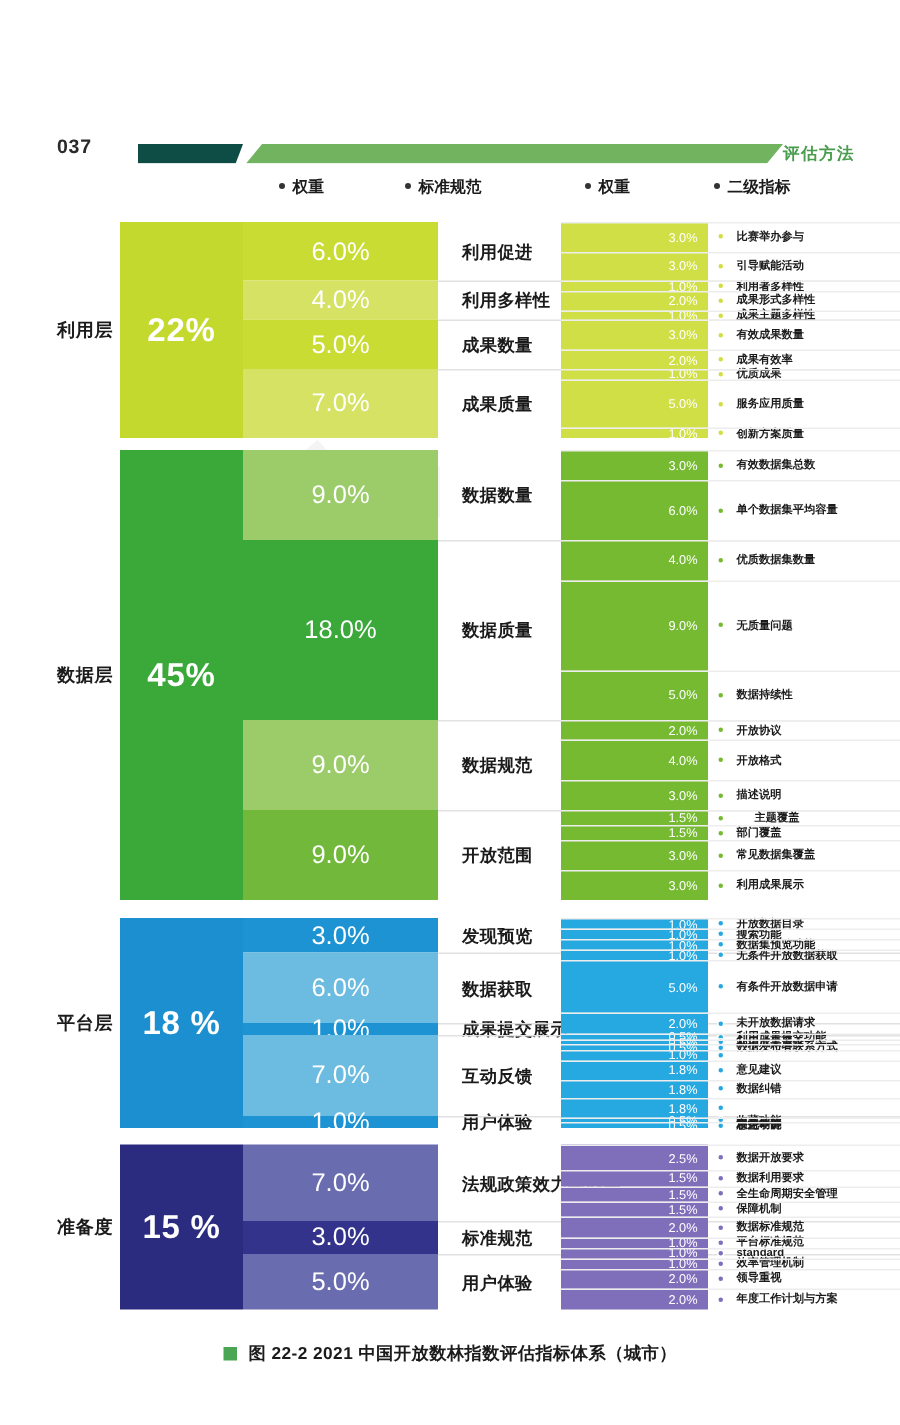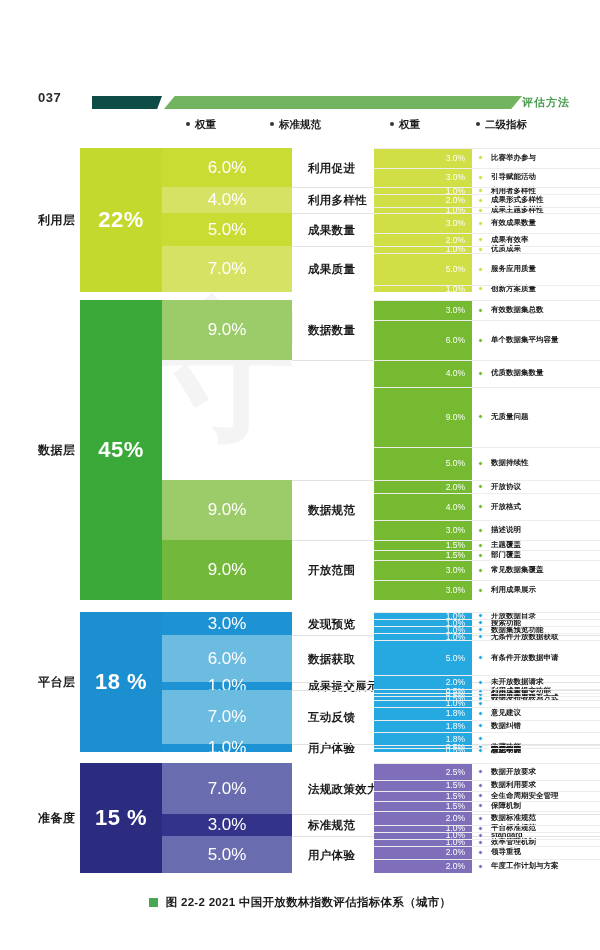--- a/index.html
+++ b/index.html
@@ -243,20 +243,25 @@
       </div>
       <div class="section" style="top: 152px; height: 300px;">
         <div class="layer-label" style="top: 142px;">数据层</div>
         <div class="layer-block" style="background: rgb(58, 169, 58);">45%</div>
         <div class="prim-col">
           <div class="prim-row" style="top: 0px; height: 60px;">
             <div class="prim-cell" style="background: rgb(156, 203, 106);">9.0%</div>
             <div class="prim-bullet" style="top: 27px;"></div>
             <div class="prim-name" style="top: 23px;">数据数量</div>
           </div>
+          <div class="prim-row" style="top: 60px; height: 120px;">
+            <div class="prim-cell" style="background: rgb(58, 169, 58);">18.0%</div>
+            <div class="prim-bullet" style="top: 57px;"></div>
+            <div class="prim-name" style="top: 53px;">数据质量</div>
+          </div>
           <div class="prim-row-line" style="top: 60px;"></div>
           <div class="prim-row" style="top: 180px; height: 60px;">
             <div class="prim-cell" style="background: rgb(156, 203, 106);">9.0%</div>
             <div class="prim-bullet" style="top: 27px;"></div>
             <div class="prim-name" style="top: 23px;">数据规范</div>
           </div>
           <div class="prim-row-line" style="top: 180px;"></div>
           <div class="prim-row" style="top: 240px; height: 60px;">
             <div class="prim-cell" style="background: rgb(114, 184, 58);">9.0%</div>
             <div class="prim-bullet" style="top: 27px;"></div>
@@ -309,21 +314,21 @@
           <div class="sec-line" style="top: 193.333px;"></div>
           <div class="sec-row" style="top: 220px; height: 20px;">
             <div class="sec-cell" style="background: rgb(118, 186, 50);">3.0%</div>
             <div class="sec-bullet" style="top: 7.5px; background: rgb(118, 186, 50);"></div>
             <div class="sec-name" style="top: 5px;">描述说明</div>
           </div>
           <div class="sec-line" style="top: 220px;"></div>
           <div class="sec-row" style="top: 240px; height: 10px;">
             <div class="sec-cell" style="background: rgb(118, 186, 50);">1.5%</div>
             <div class="sec-bullet" style="top: 2.5px; background: rgb(118, 186, 50);"></div>
-            <div class="sec-name" style="top: 0px;">主题覆盖</div>
+            <div class="sec-name" style="top: 0px; margin-left: 12px;">主题覆盖</div>
           </div>
           <div class="sec-line" style="top: 240px;"></div>
           <div class="sec-row" style="top: 250px; height: 10px;">
             <div class="sec-cell" style="background: rgb(118, 186, 50);">1.5%</div>
             <div class="sec-bullet" style="top: 2.5px; background: rgb(118, 186, 50);"></div>
             <div class="sec-name" style="top: 0px;">部门覆盖</div>
           </div>
           <div class="sec-line" style="top: 250px;"></div>
           <div class="sec-row" style="top: 260px; height: 20px;">
             <div class="sec-cell" style="background: rgb(118, 186, 50);">3.0%</div>

